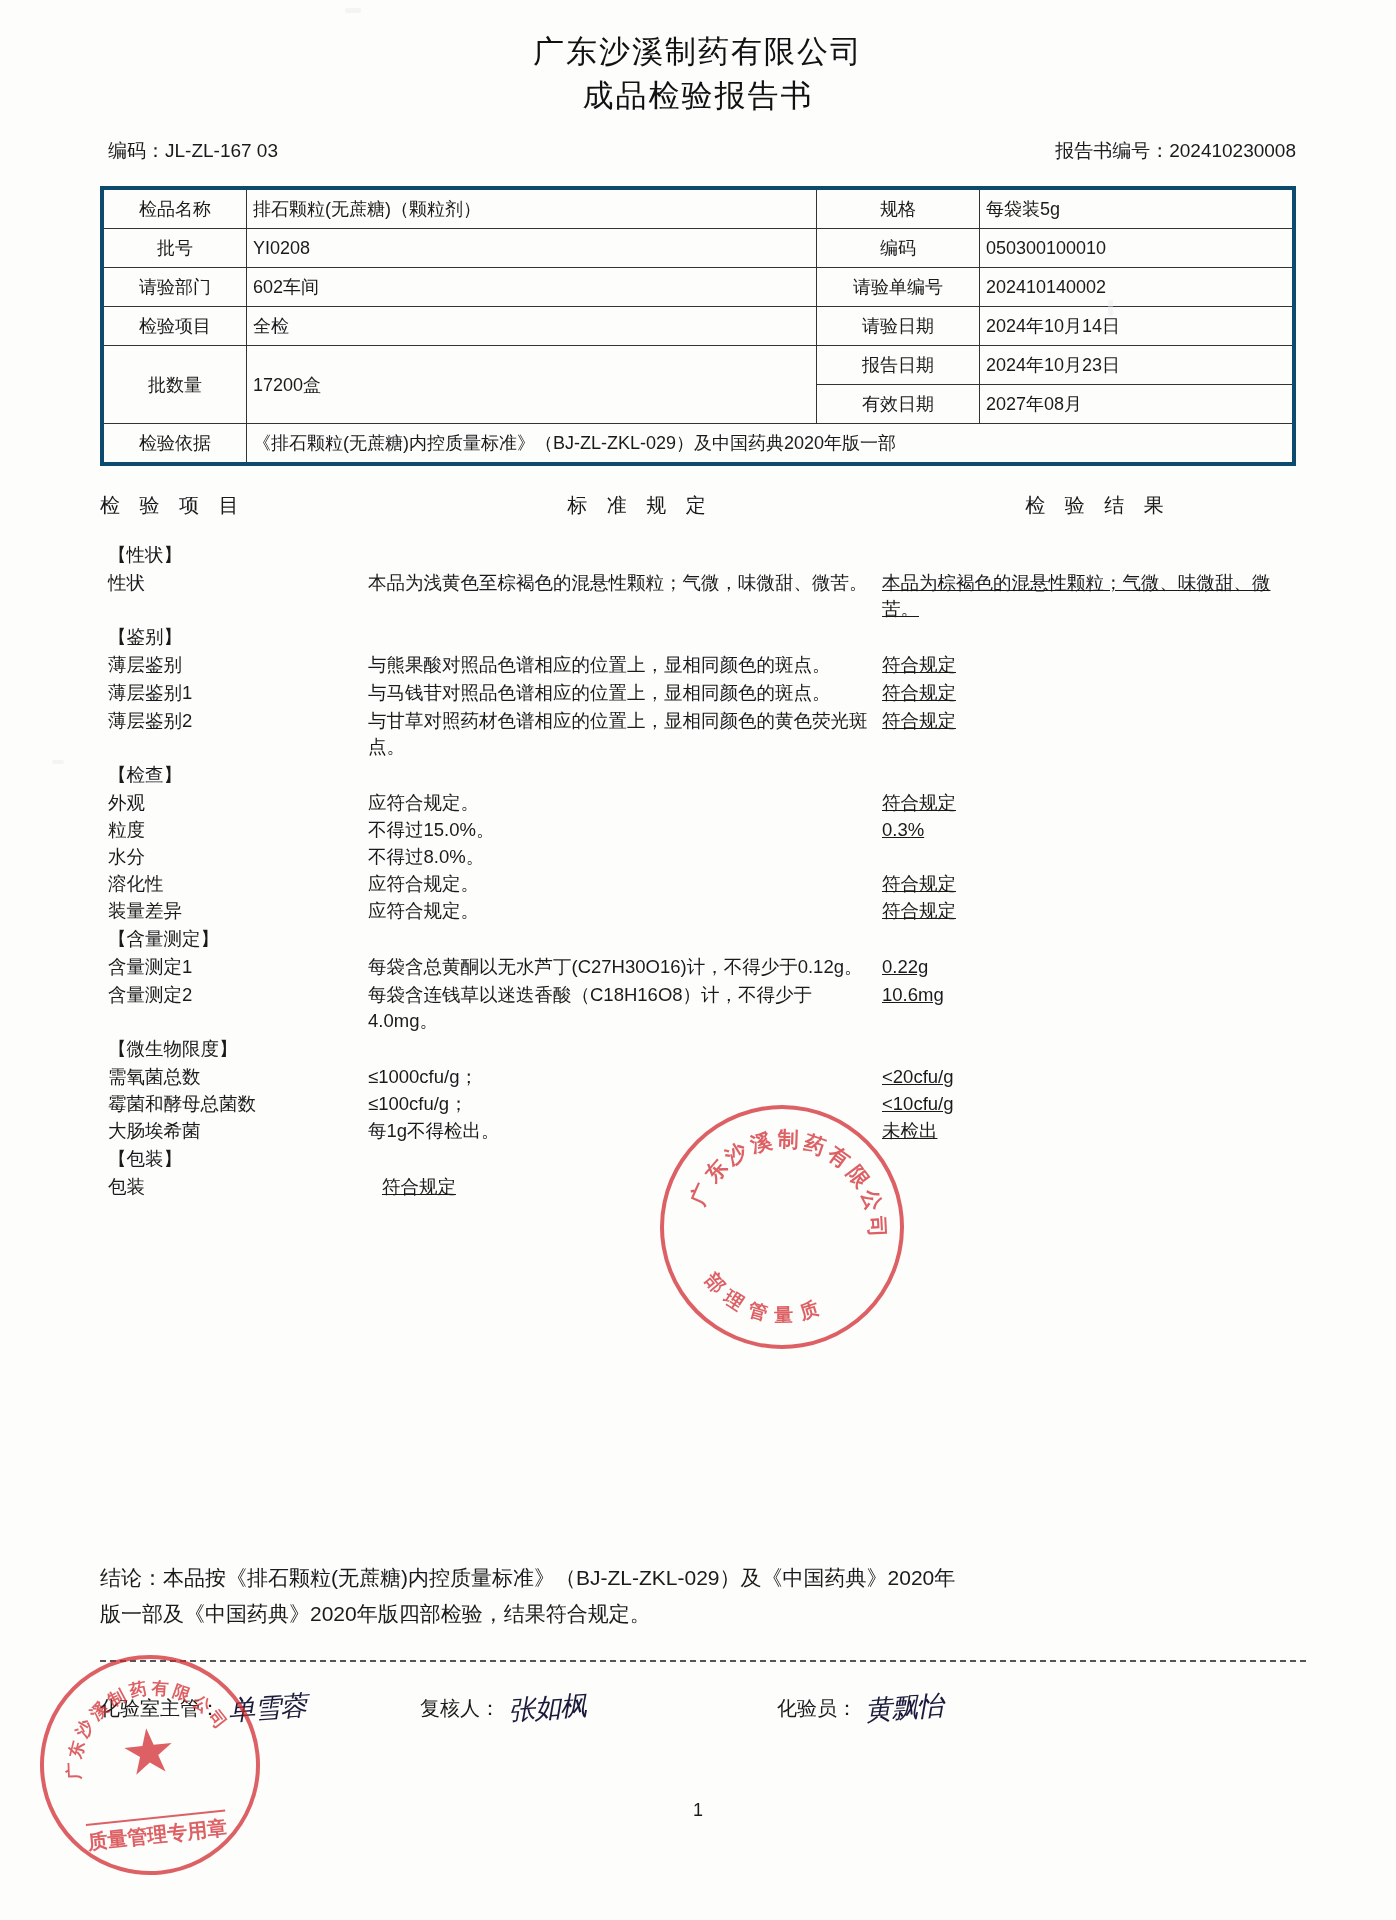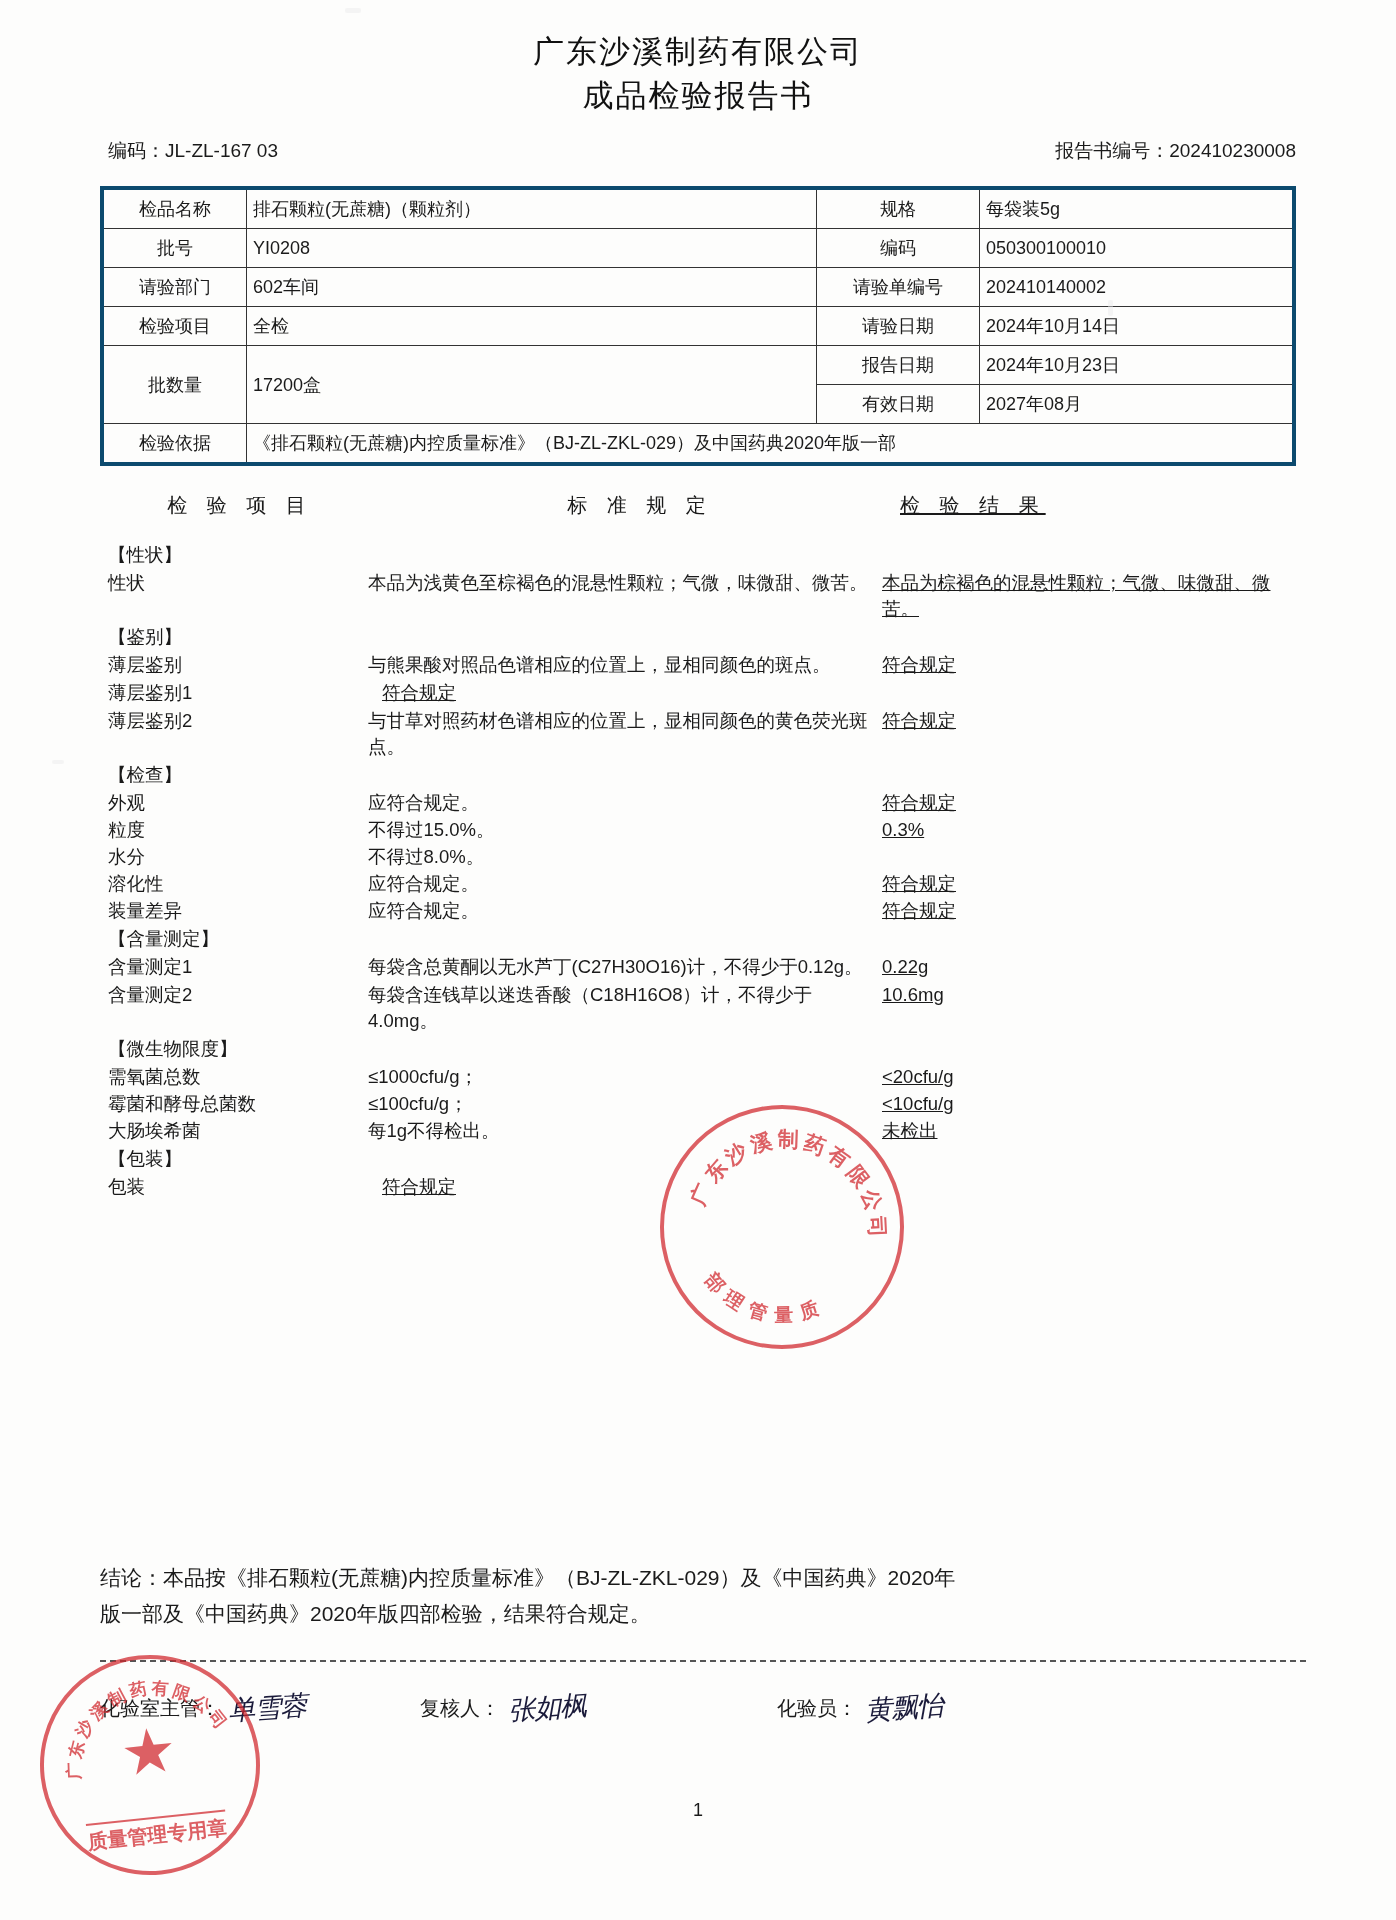--- a/index.html
+++ b/index.html
@@ -45,23 +45,23 @@
   td.lbl{ text-align:center; width:130px; }
   td.val{ text-align:left; padding-left:9px; }
   td.lbl2{ text-align:center; width:150px;}
   td.val2{ text-align:left; padding-left:9px; width:300px;}
   td.basis{ text-align:left; padding-left:9px; font-size:18.5px; height:48px;}
   
   .col-heads{
     display:flex; margin-top:26px; padding:0 100px 0 100px;
     font-size:20px; letter-spacing:7px;
   }
-  .ch1{ width:280px; text-align:center;}
+  .ch1{ width:280px; text-align:left;}
   .ch2{ width:520px; text-align:center;}
-  .ch3{ flex:1; text-decoration:underline;}
+  .ch3{ flex:1; text-align:center;}
   
   .items{ margin-top:24px; padding:0 100px 0 100px; }
   .grp{
     font-size:18.5px; margin:3px 0 3px 8px; line-height:24px;
   }
   .row{ display:flex; align-items:flex-start; margin-bottom:2px; }
   .c-item{ width:260px; font-size:18.5px; padding-left:8px; line-height:26px;}
   .c-spec{ width:500px; font-size:18.5px; line-height:26px; }
   .c-res { flex:1; font-size:18.5px; line-height:26px; padding-left:14px;text-decoration:underline;}
   .tight{ margin-bottom:1px; }
@@ -211,20 +211,21 @@
     </div>
 
     <div class="grp">【鉴别】</div>
     <div class="row">
       <div class="c-item">薄层鉴别</div>
       <div class="c-spec">与熊果酸对照品色谱相应的位置上，显相同颜色的斑点。</div>
       <div class="c-res">符合规定</div>
     </div>
     <div class="row">
       <div class="c-item">薄层鉴别1</div>
+      <div class="c-spec">与马钱苷对照品色谱相应的位置上，显相同颜色的斑点。</div>
       <div class="c-res">符合规定</div>
     </div>
     <div class="row">
       <div class="c-item">薄层鉴别2</div>
       <div class="c-spec">与甘草对照药材色谱相应的位置上，显相同颜色的黄色荧光斑点。</div>
       <div class="c-res">符合规定</div>
     </div>
 
     <div class="grp">【检查】</div>
     <div class="row tight">

